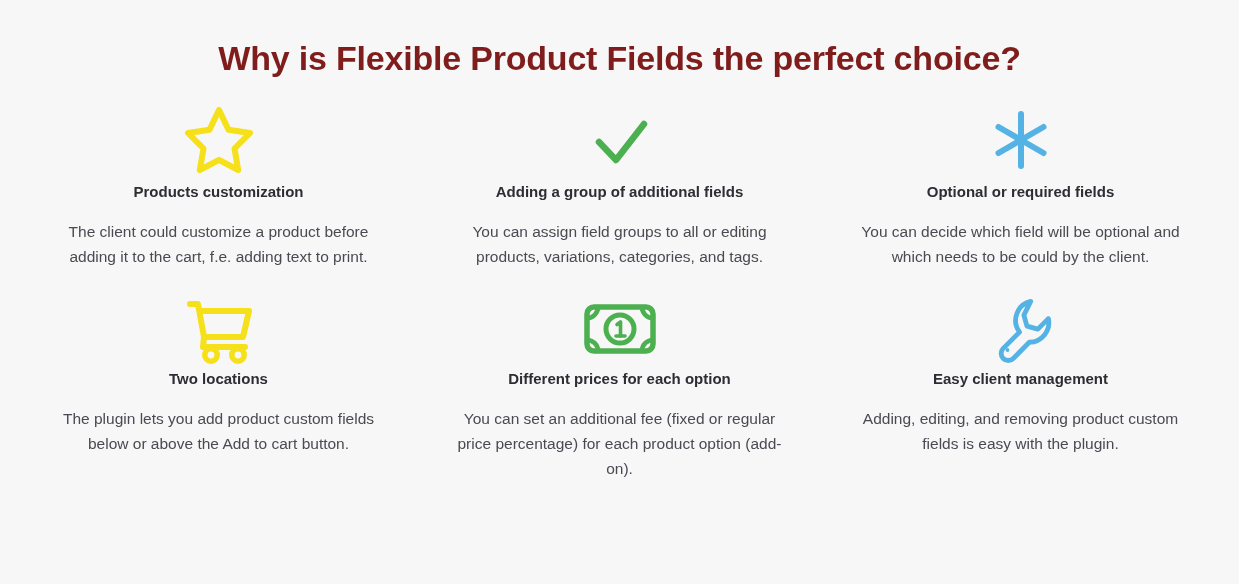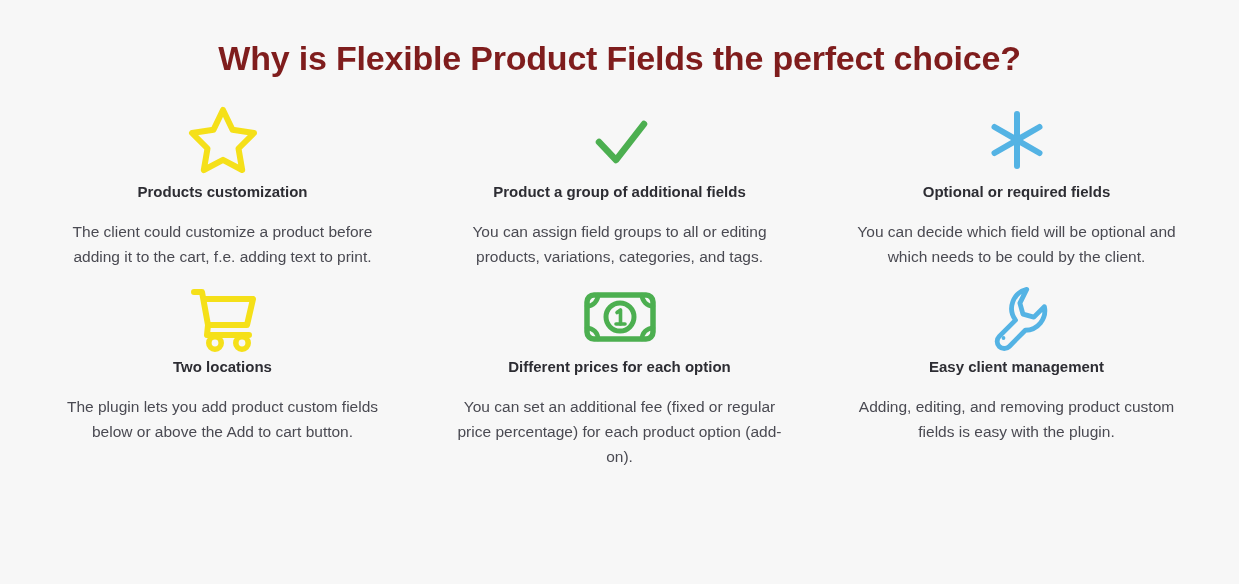--- a/index.html
+++ b/index.html
@@ -37,20 +37,21 @@
   }
 
   .grid {
     margin-top: 22px;
     display: grid;
     grid-template-columns: repeat(3, 1fr);
     grid-template-rows: auto auto;
     column-gap: 0px;
     row-gap: 0px;
     padding: 0 24px;
+    gap: 12px;
   }
 
   .feature {
     display: flex;
     flex-direction: column;
     align-items: center;
     padding: 0 18px;
     text-align: center;
   }
 
@@ -105,21 +106,21 @@
       <h3 class="feature-title">Products customization</h3>
       <p class="feature-desc">The client could customize a product before adding it to the cart, f.e. adding text to print.</p>
     </div>
 
     <div class="feature row-1">
       <div class="feature-icon">
         <svg width="76" height="72" viewBox="0 0 76 72" fill="none">
           <path d="M17 38 L34 56 L62 20" stroke="#4caf50" stroke-width="6.5" stroke-linecap="round" stroke-linejoin="round" fill="none"></path>
         </svg>
       </div>
-      <h3 class="feature-title">Product a group of additional fields</h3>
+      <h3 class="feature-title">Adding a group of additional fields</h3>
       <p class="feature-desc">You can assign field groups to all or editing products, variations, categories, and tags.</p>
     </div>
 
     <div class="feature row-1">
       <div class="feature-icon">
         <svg width="76" height="72" viewBox="0 0 76 72" fill="none">
           <g stroke="#54b3e4" stroke-width="6" stroke-linecap="round">
             <line x1="38" y1="10" x2="38" y2="62"></line>
             <line x1="15.5" y1="23" x2="60.5" y2="49"></line>
             <line x1="60.5" y1="23" x2="15.5" y2="49"></line>

